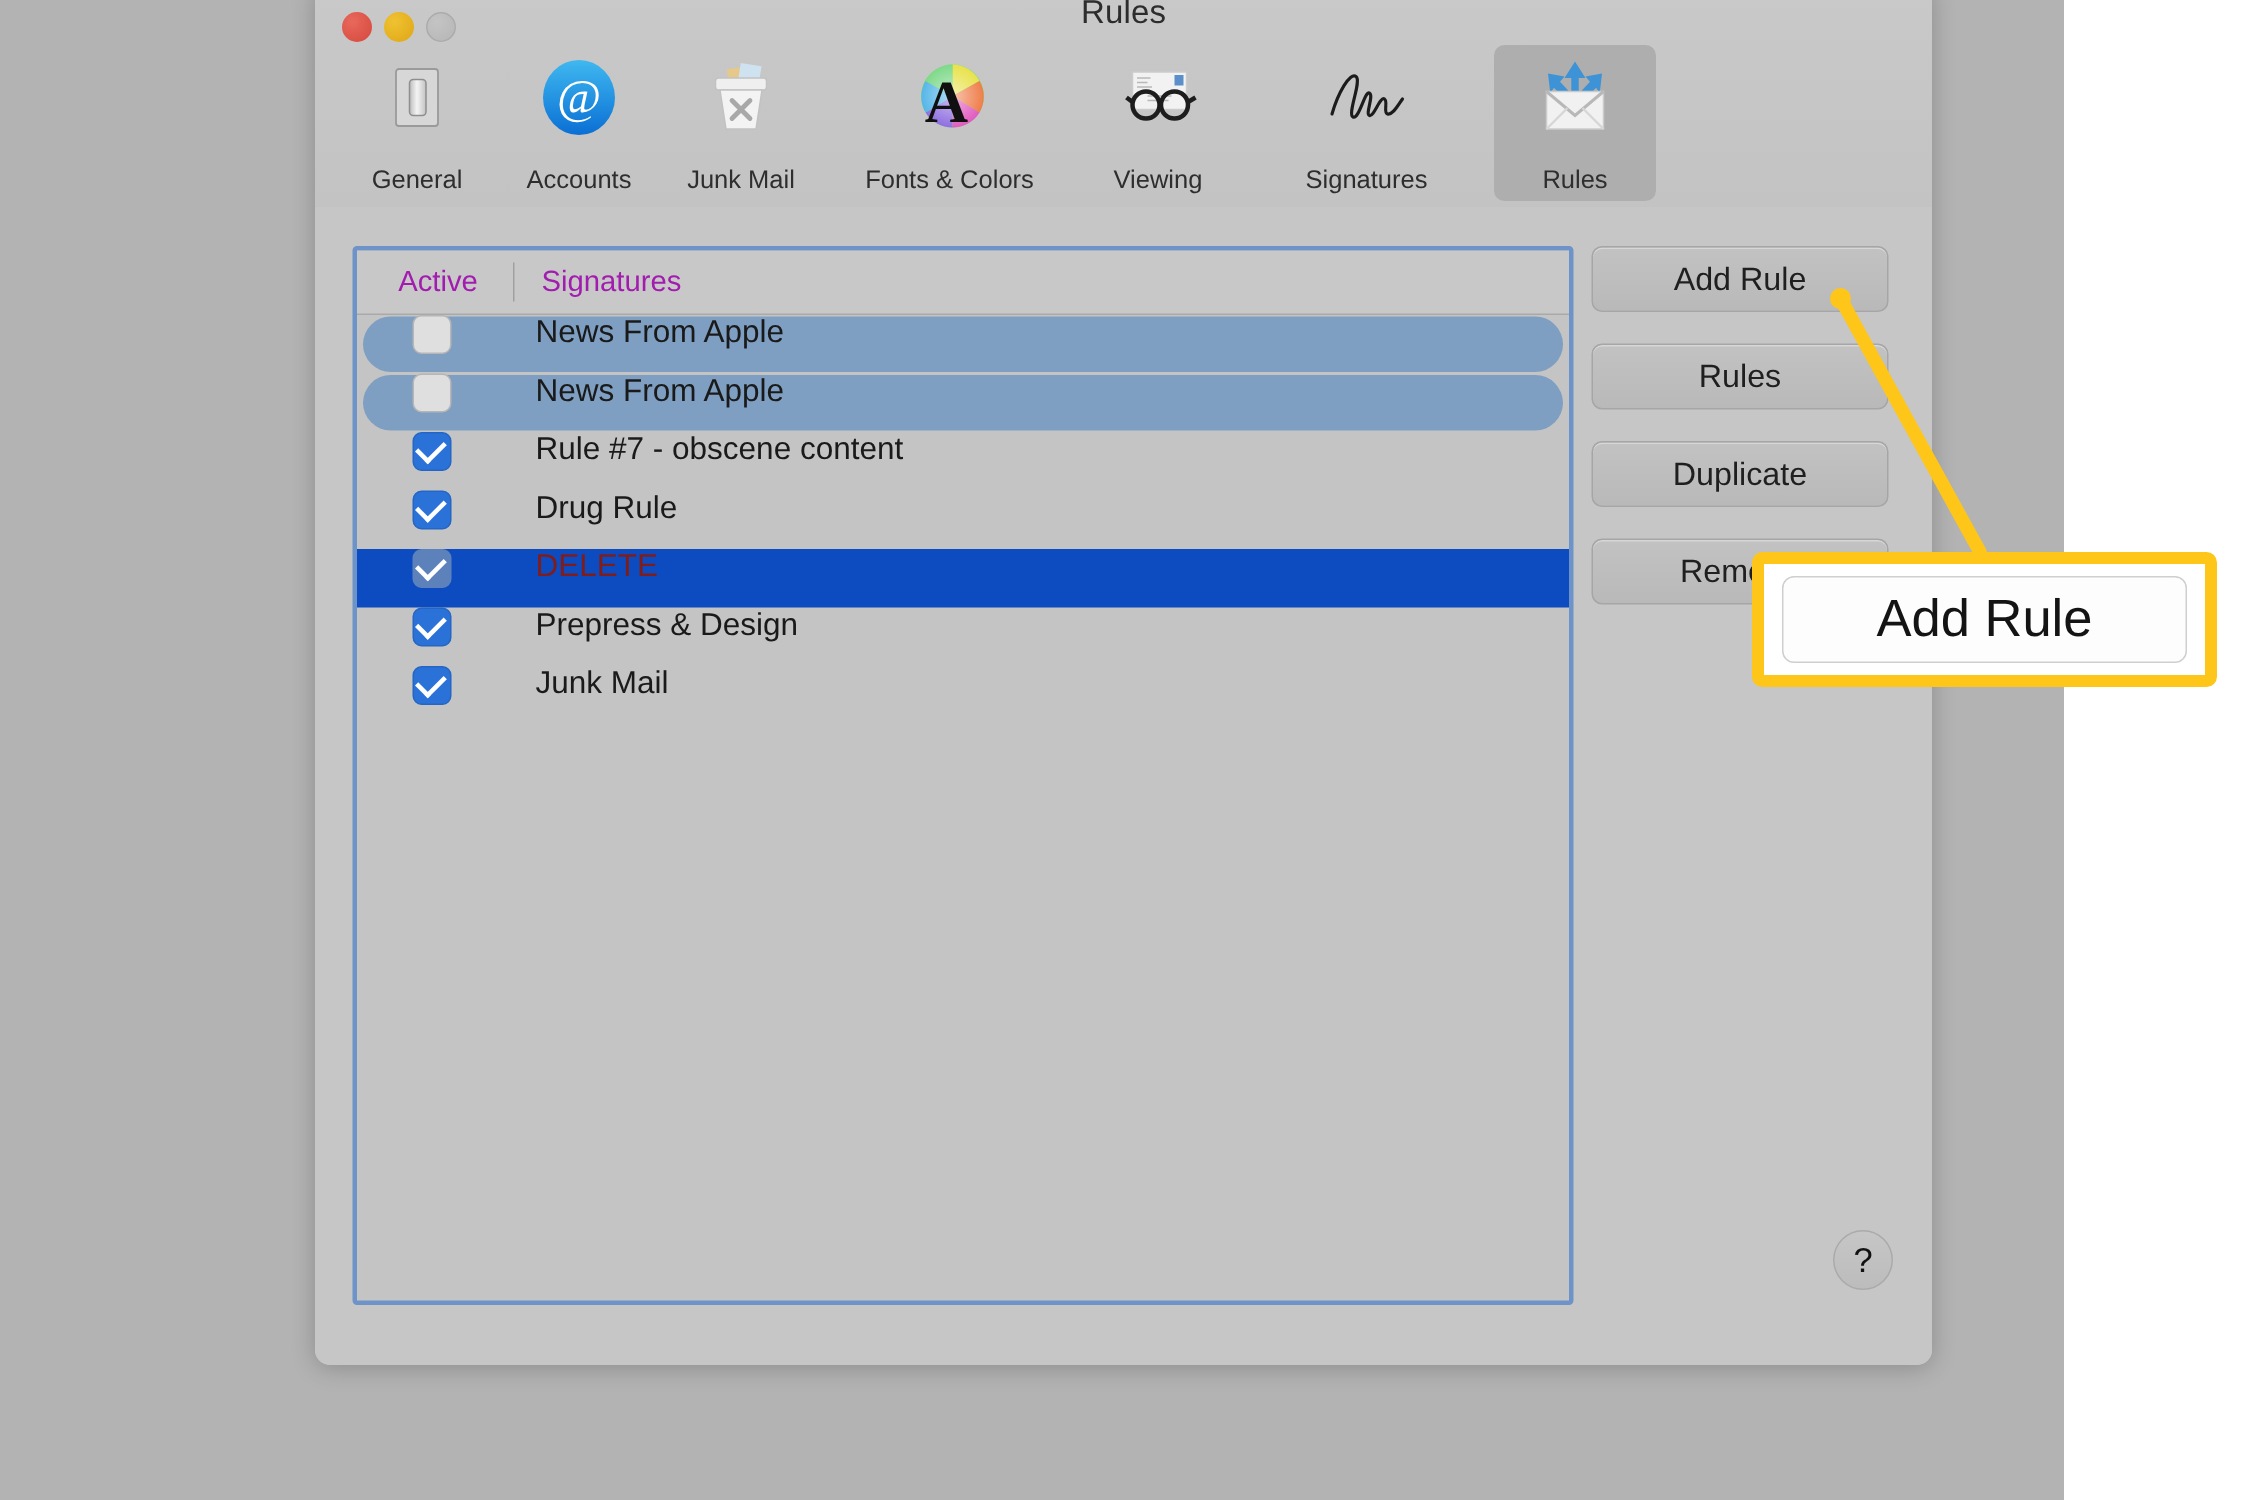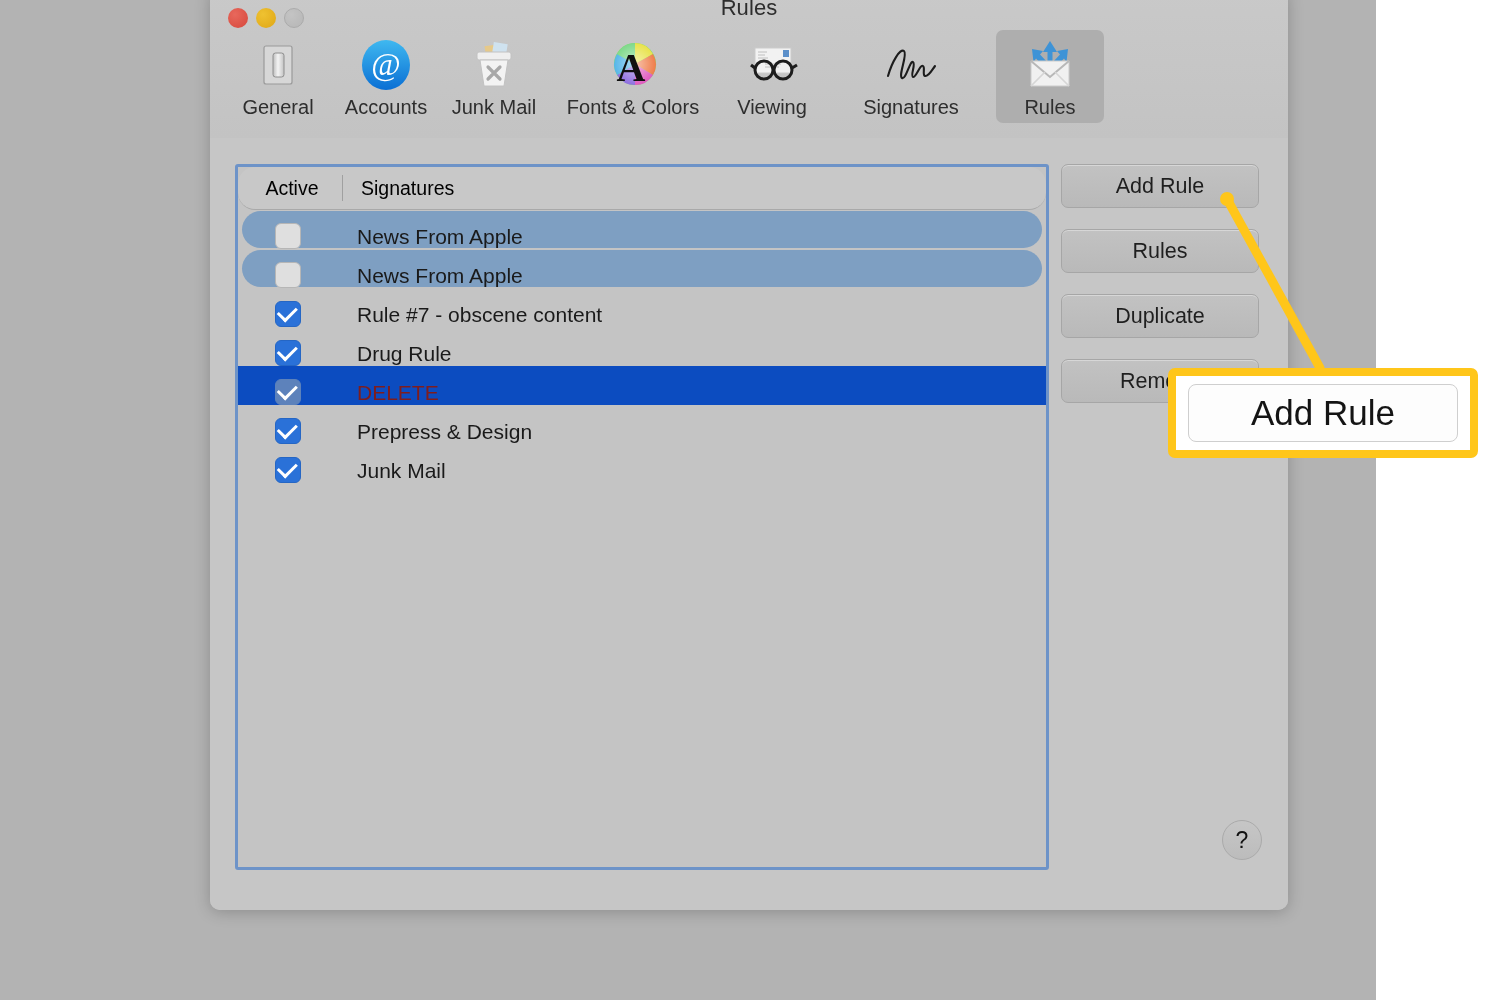--- a/index.html
+++ b/index.html
@@ -91,22 +91,22 @@
   }
   .tb-item.selected { background: #aeaeae; }
   .tb-icon {
     width: 58px;
     height: 58px;
     display: flex;
     align-items: center;
     justify-content: center;
   }
   .tb-label {
-    margin-top: 2px;
-    font-size: 20px;
+    margin-top: 16px;
+    font-size: 17px;
     color: #2e2e2e;
     white-space: nowrap;
   }
   .tb-item.wide { width: 170px; }
 
   
   #content {
     position: absolute;
     left: 0;
     top: 150px;
@@ -128,43 +128,42 @@
     box-sizing: border-box;
     overflow: hidden;
   }
   #list-header {
     height: 42px;
     background: #c8c8c8;
     border-bottom: 1px solid #a9a9a9;
     display: flex;
     align-items: center;
     font-size: 19.5px;
-    color: #000000;
-    border-radius: 17px;
+    color: #a21caf;
   }
   .hdr-active {
     width: 100px;
     text-align: center;
     padding-left: 4px;
   }
   .hdr-sep {
     width: 1px;
     height: 26px;
     background: #a0a0a0;
   }
   .hdr-desc {
     padding-left: 18px;
   }
 
   #rows { position: relative; }
   .row {
     position: relative;
     height: 39px;
     display: flex;
-    align-items: flex-end;
+    align-items: flex-start;
     font-size: 21px;
     color: #1a1a1a;
   }
   .row .rowbg {
     position: absolute;
     left: 4px; right: 4px; top: 1px; bottom: 1px;
     border-radius: 19px;
     background: #7e9fc2;
     z-index: 0;
   }

